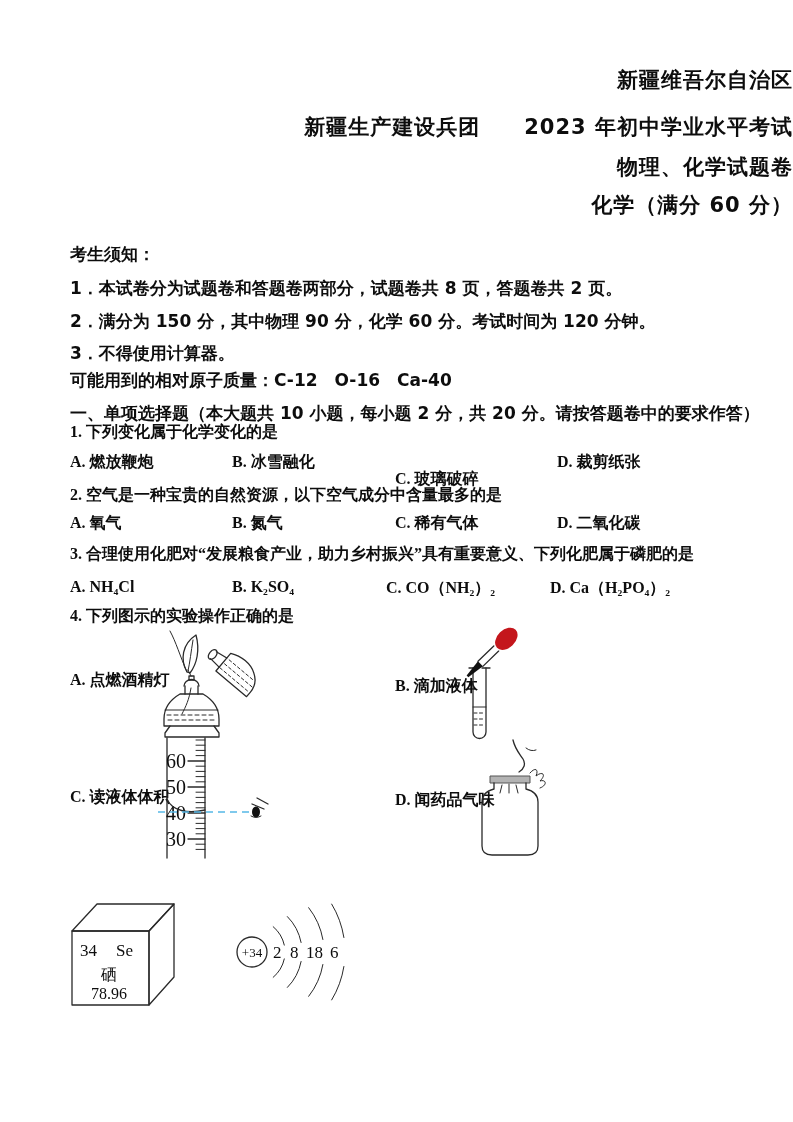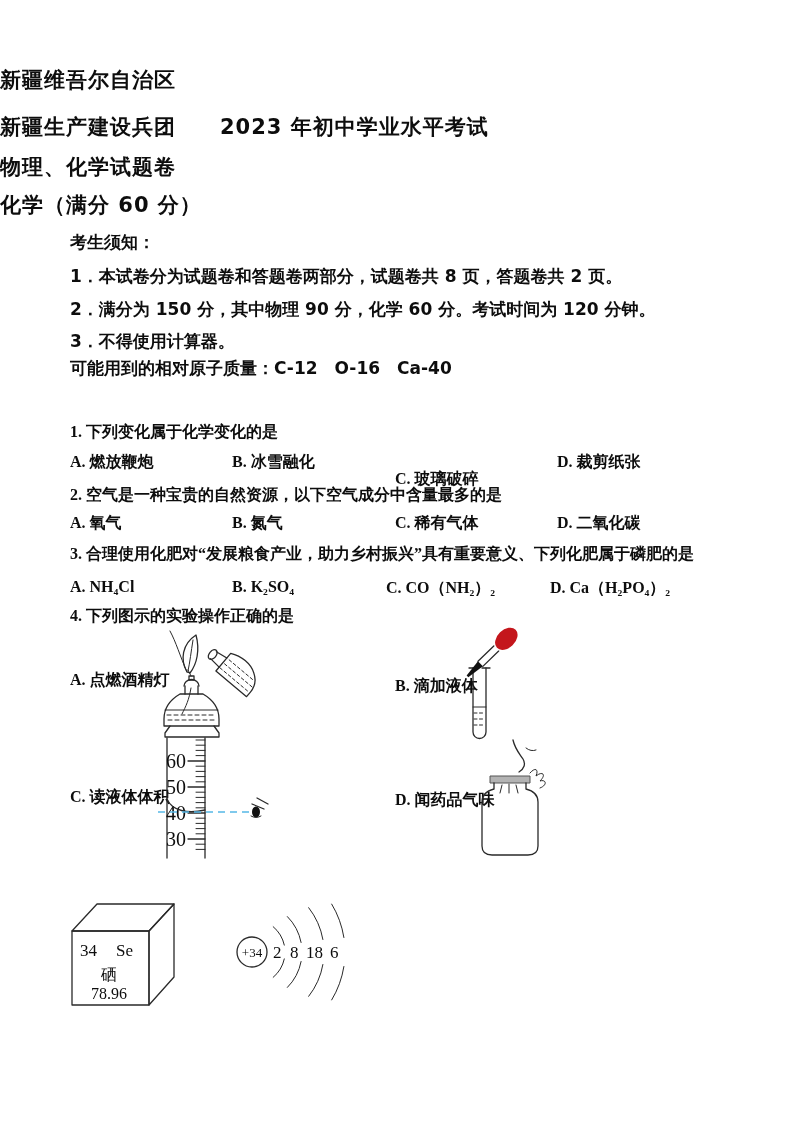--- a/index.html
+++ b/index.html
@@ -1,22 +1,22 @@
 <!DOCTYPE html>
 <html><head>
 <meta charset="utf-8">
 <style>
   html,body{margin:0;padding:0;background:#ffffff;}
   .page{position:relative;width:793px;height:1122px;background:#fff;color:#0d0d0d;
         font-family:"Liberation Serif","DejaVu Serif",serif;overflow:hidden;}
   .abs{position:absolute;white-space:nowrap;font-weight:bold;}
-  .hdr{left:0;right:0;text-align:left;font-weight:700;font-size:21px;
+  .hdr{left:0;right:0;text-align:right;font-weight:700;font-size:21px;
        font-family:"DejaVu Sans","Liberation Sans",sans-serif;letter-spacing:1px;}
   .bold-line{left:70px;font-weight:700;font-size:17px;
-       font-family:"DejaVu Sans","Liberation Sans",sans-serif;}
+       font-family:"DejaVu Sans","Liberation Sans",sans-serif;margin-top:12px;}
   .stem{left:70px;font-size:16px;}
   .opt{font-size:16px;}
   .figlabel{font-size:16px;}
   svg{position:absolute;overflow:visible;}
   svg *{vector-effect:non-scaling-stroke;}
   .ink{stroke:#2a2a2a;stroke-width:1.3;fill:none;stroke-linecap:round;stroke-linejoin:round;}
   .inkthin{stroke:#2a2a2a;stroke-width:1;fill:none;stroke-linecap:round;}
   .svgtxt{font-family:"Liberation Serif","DejaVu Serif",serif;fill:#0d0d0d;}
 </style>
 </head>
@@ -27,20 +27,21 @@
   <div class="abs hdr" style="top:66px">新疆维吾尔自治区</div>
   <div class="abs hdr" style="top:113px">新疆生产建设兵团　　2023 年初中学业水平考试</div>
   <div class="abs hdr" style="top:153px">物理、化学试题卷</div>
   <div class="abs hdr" style="top:191px">化学（满分 60 分）</div>
 
   <div class="abs bold-line" style="top:231px">考生须知：</div>
   <div class="abs bold-line" style="top:265px">1．本试卷分为试题卷和答题卷两部分，试题卷共 8 页，答题卷共 2 页。</div>
   <div class="abs bold-line" style="top:298px">2．满分为 150 分，其中物理 90 分，化学 60 分。考试时间为 120 分钟。</div>
   <div class="abs bold-line" style="top:330px">3．不得使用计算器。</div>
   <div class="abs bold-line" style="top:357px">可能用到的相对原子质量：C-12　O-16　Ca-40</div>
+  <div class="abs bold-line" style="top:390px">一、单项选择题（本大题共 10 小题，每小题 2 分，共 20 分。请按答题卷中的要求作答）</div>
 
   <div class="abs stem" style="top:422px">1. 下列变化属于化学变化的是</div>
   <span class="abs opt" style="top:452px;left:70px">A. 燃放鞭炮</span>
   <span class="abs opt" style="top:452px;left:232px">B. 冰雪融化</span>
   <span class="abs opt" style="top:469px;left:395px">C. 玻璃破碎</span>
   <span class="abs opt" style="top:452px;left:557px">D. 裁剪纸张</span>
 
   <div class="abs stem" style="top:485px">2. 空气是一种宝贵的自然资源，以下空气成分中含量最多的是</div>
   <span class="abs opt" style="top:513px;left:70px">A. 氧气</span>
   <span class="abs opt" style="top:513px;left:232px">B. 氮气</span>

